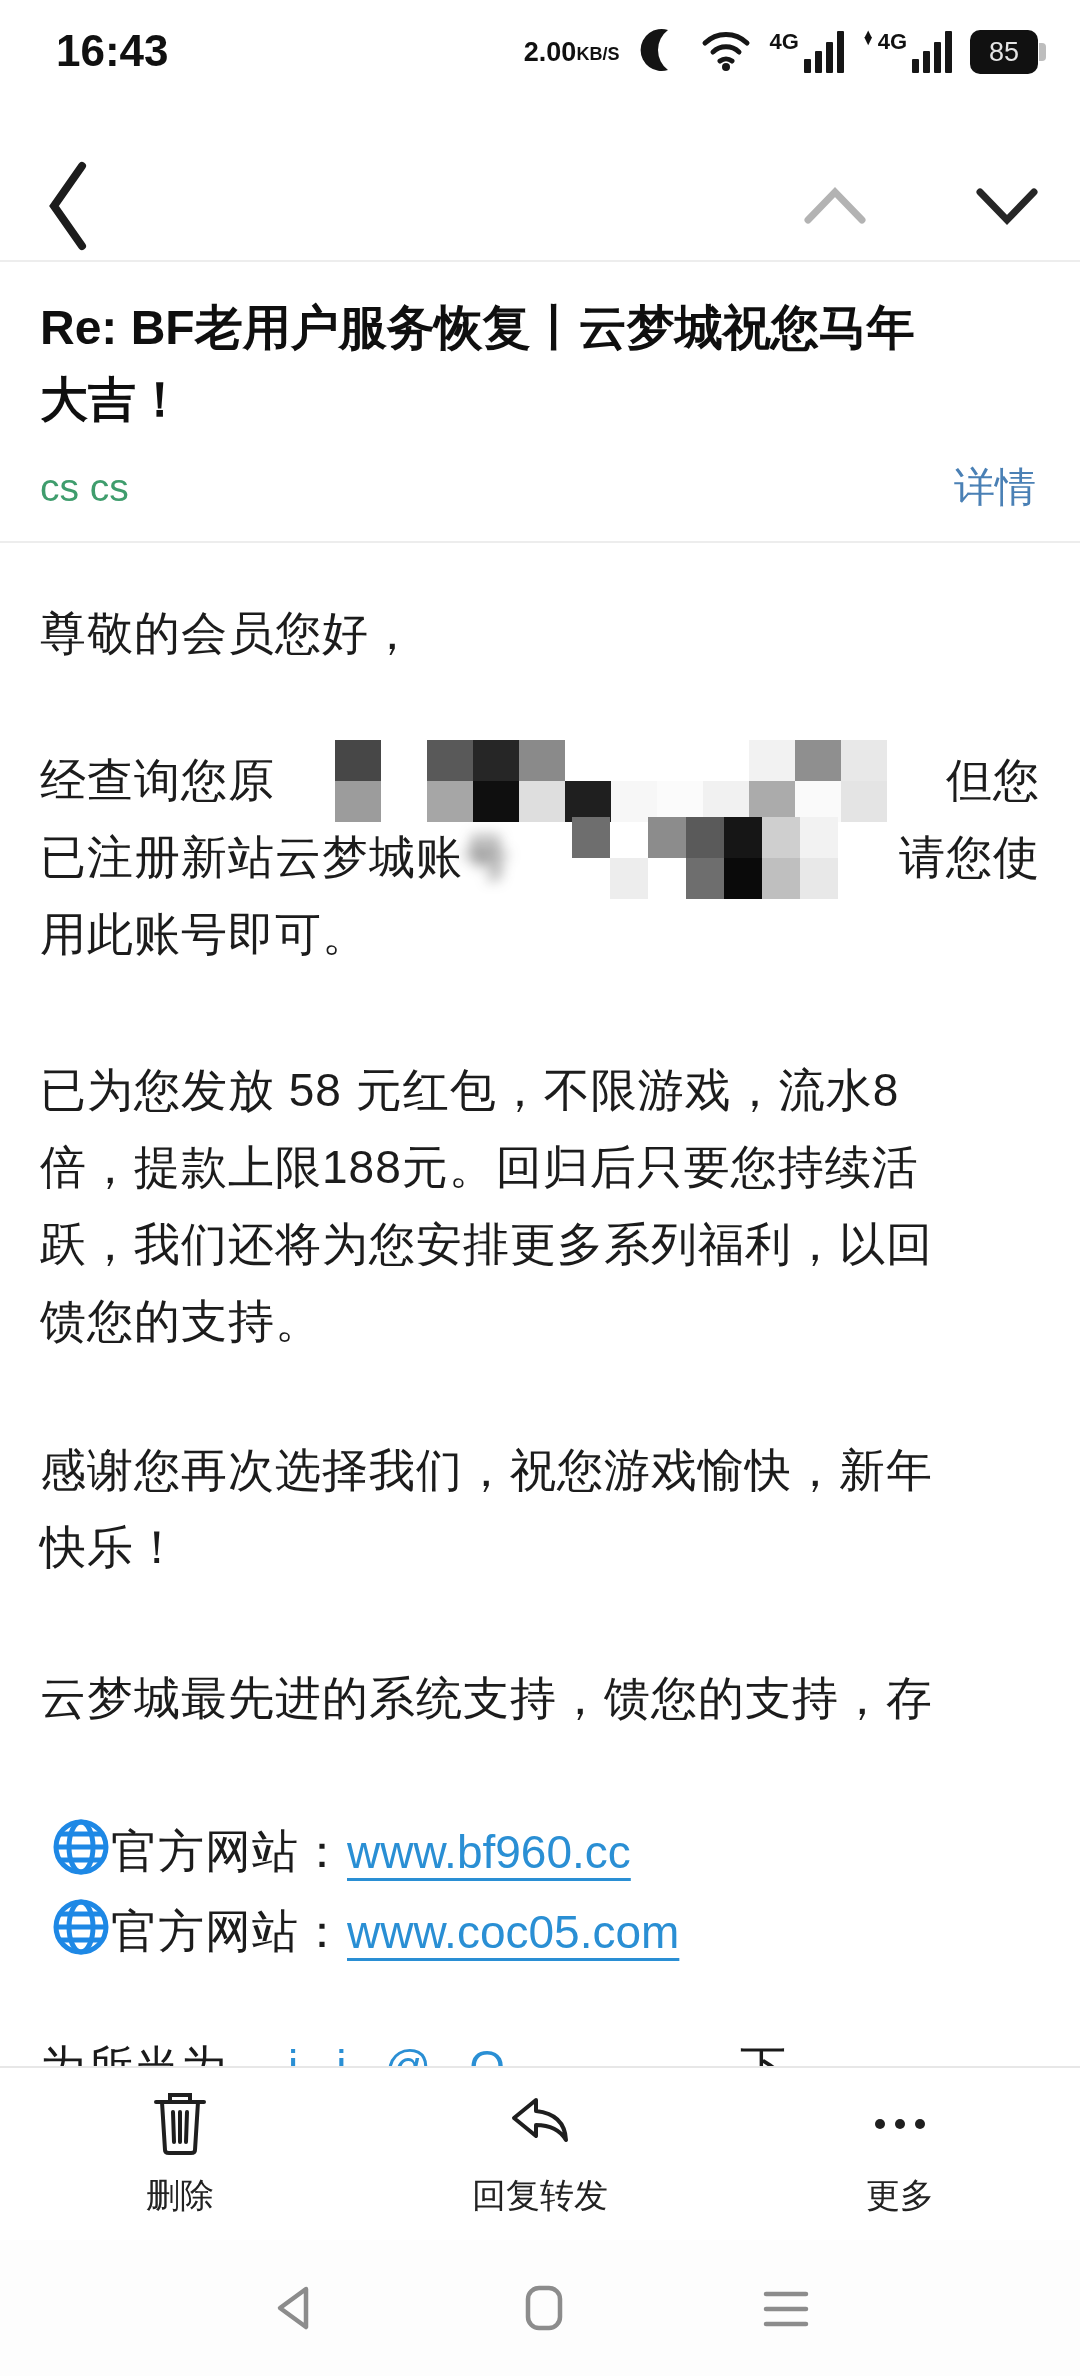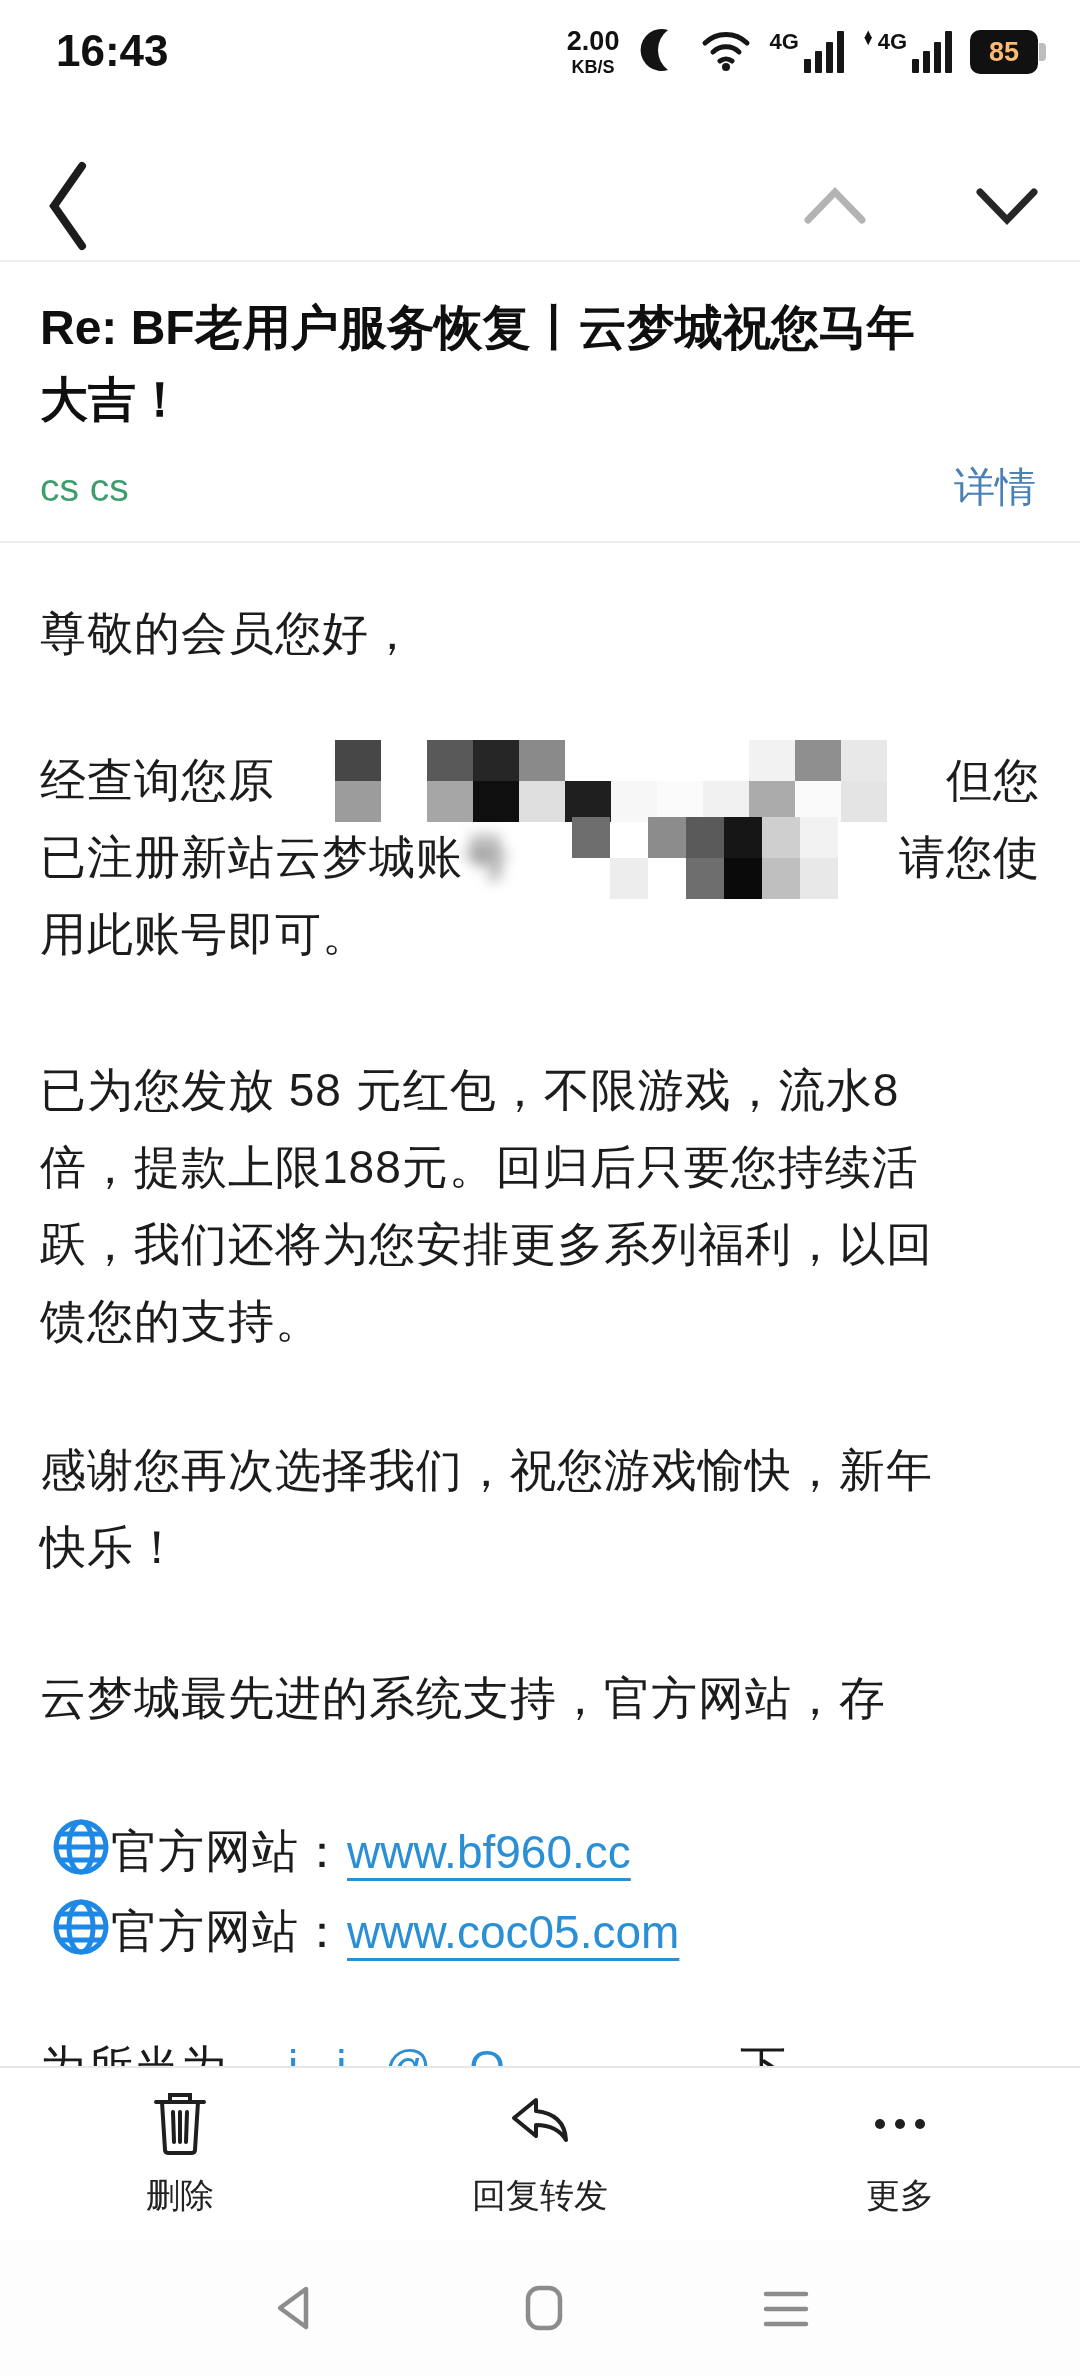--- a/index.html
+++ b/index.html
@@ -4,30 +4,30 @@
 <style>
   html,body{margin:0;padding:0;}
   body{
     width:1080px;height:2376px;position:relative;overflow:hidden;
     background:#ffffff;font-family:"Liberation Sans",sans-serif;color:#1a1a1a;
   }
   
   .statusbar{position:absolute;left:0;top:0;width:1080px;height:100px;}
   .time{position:absolute;left:56px;top:26px;font-size:44px;font-weight:700;color:#111;}
   .sb-right{position:absolute;right:42px;top:14px;height:76px;display:flex;align-items:center;gap:18px;}
-  .netspeed{display:flex;flex-direction:column;align-items:center;line-height:1;color:#111;font-weight:700;margin-left:12px;}
+  .netspeed{display:flex;flex-direction:row;align-items:center;line-height:1;color:#111;font-weight:700;margin-left:12px;}
   .netspeed .v{font-size:27px;}
   .netspeed .u{font-size:18px;margin-top:3px;}
   .sig{display:flex;align-items:flex-end;gap:2px;}
   .sig .g{font-size:22px;font-weight:700;color:#111;align-self:flex-start;margin-right:3px;line-height:1;}
   .bars{display:flex;align-items:flex-end;gap:4px;}
   .bars i{display:block;width:7px;background:#161616;border-radius:1px;}
   .updown{display:flex;flex-direction:column;line-height:0.5;font-size:13px;color:#111;margin-right:1px;align-self:flex-start;}
   .battery{position:relative;width:68px;height:44px;background:#111;border-radius:10px;display:flex;align-items:center;justify-content:center;}
-  .battery span{color:#fdba74;font-size:27px;font-weight:700;}
+  .battery span{color:#e5e5e5;font-size:27px;font-weight:400;}
   .battery:after{content:"";position:absolute;right:-8px;top:13px;width:7px;height:18px;background:#bdbdbd;border-radius:0 4px 4px 0;}
   
   .topnav{position:absolute;left:0;top:100px;width:1080px;height:162px;}
   .iconbtn{position:absolute;background:none;border:none;padding:0;cursor:pointer;}
   .divider{position:absolute;left:0;width:1080px;height:2px;background:#ededed;}
   
   .subject{position:absolute;left:40px;top:292px;width:1000px;font-size:48px;line-height:72px;font-weight:700;color:#0f0f0f;}
   .sender{position:absolute;left:40px;top:466px;font-size:39px;font-weight:500;color:#3f9d6d;}
   .details{position:absolute;right:44px;top:460px;font-size:41px;color:#4a80b5;background:none;border:none;padding:0;cursor:pointer;}
   
@@ -196,21 +196,21 @@
   <div class="pline">跃，我们还将为您安排更多系列福利，以回</div>
   <div class="pline">馈您的支持。</div>
 </div>
 
 <div class="bodytext" style="top:1432px;">
   <div class="pline">感谢您再次选择我们，祝您游戏愉快，新年</div>
   <div class="pline">快乐！</div>
 </div>
 
 <div class="bodytext" style="top:1660px;">
-  <div class="pline">云梦城最先进的系统支持，官方网站，存</div>
+  <div class="pline">云梦城最先进的系统支持，馈您的支持，存</div>
 </div>
 
 <div class="linkrow" style="top:1812px;">
   <span>
     <svg width="58" height="58" viewBox="0 0 58 58" fill="none" stroke="#1e88e5" stroke-width="5">
       <circle cx="29" cy="29" r="25"></circle>
       <ellipse cx="29" cy="29" rx="12" ry="25"></ellipse>
       <line x1="4" y1="29" x2="54" y2="29"></line>
       <line x1="7" y1="16" x2="51" y2="16"></line>
       <line x1="7" y1="42" x2="51" y2="42"></line>

